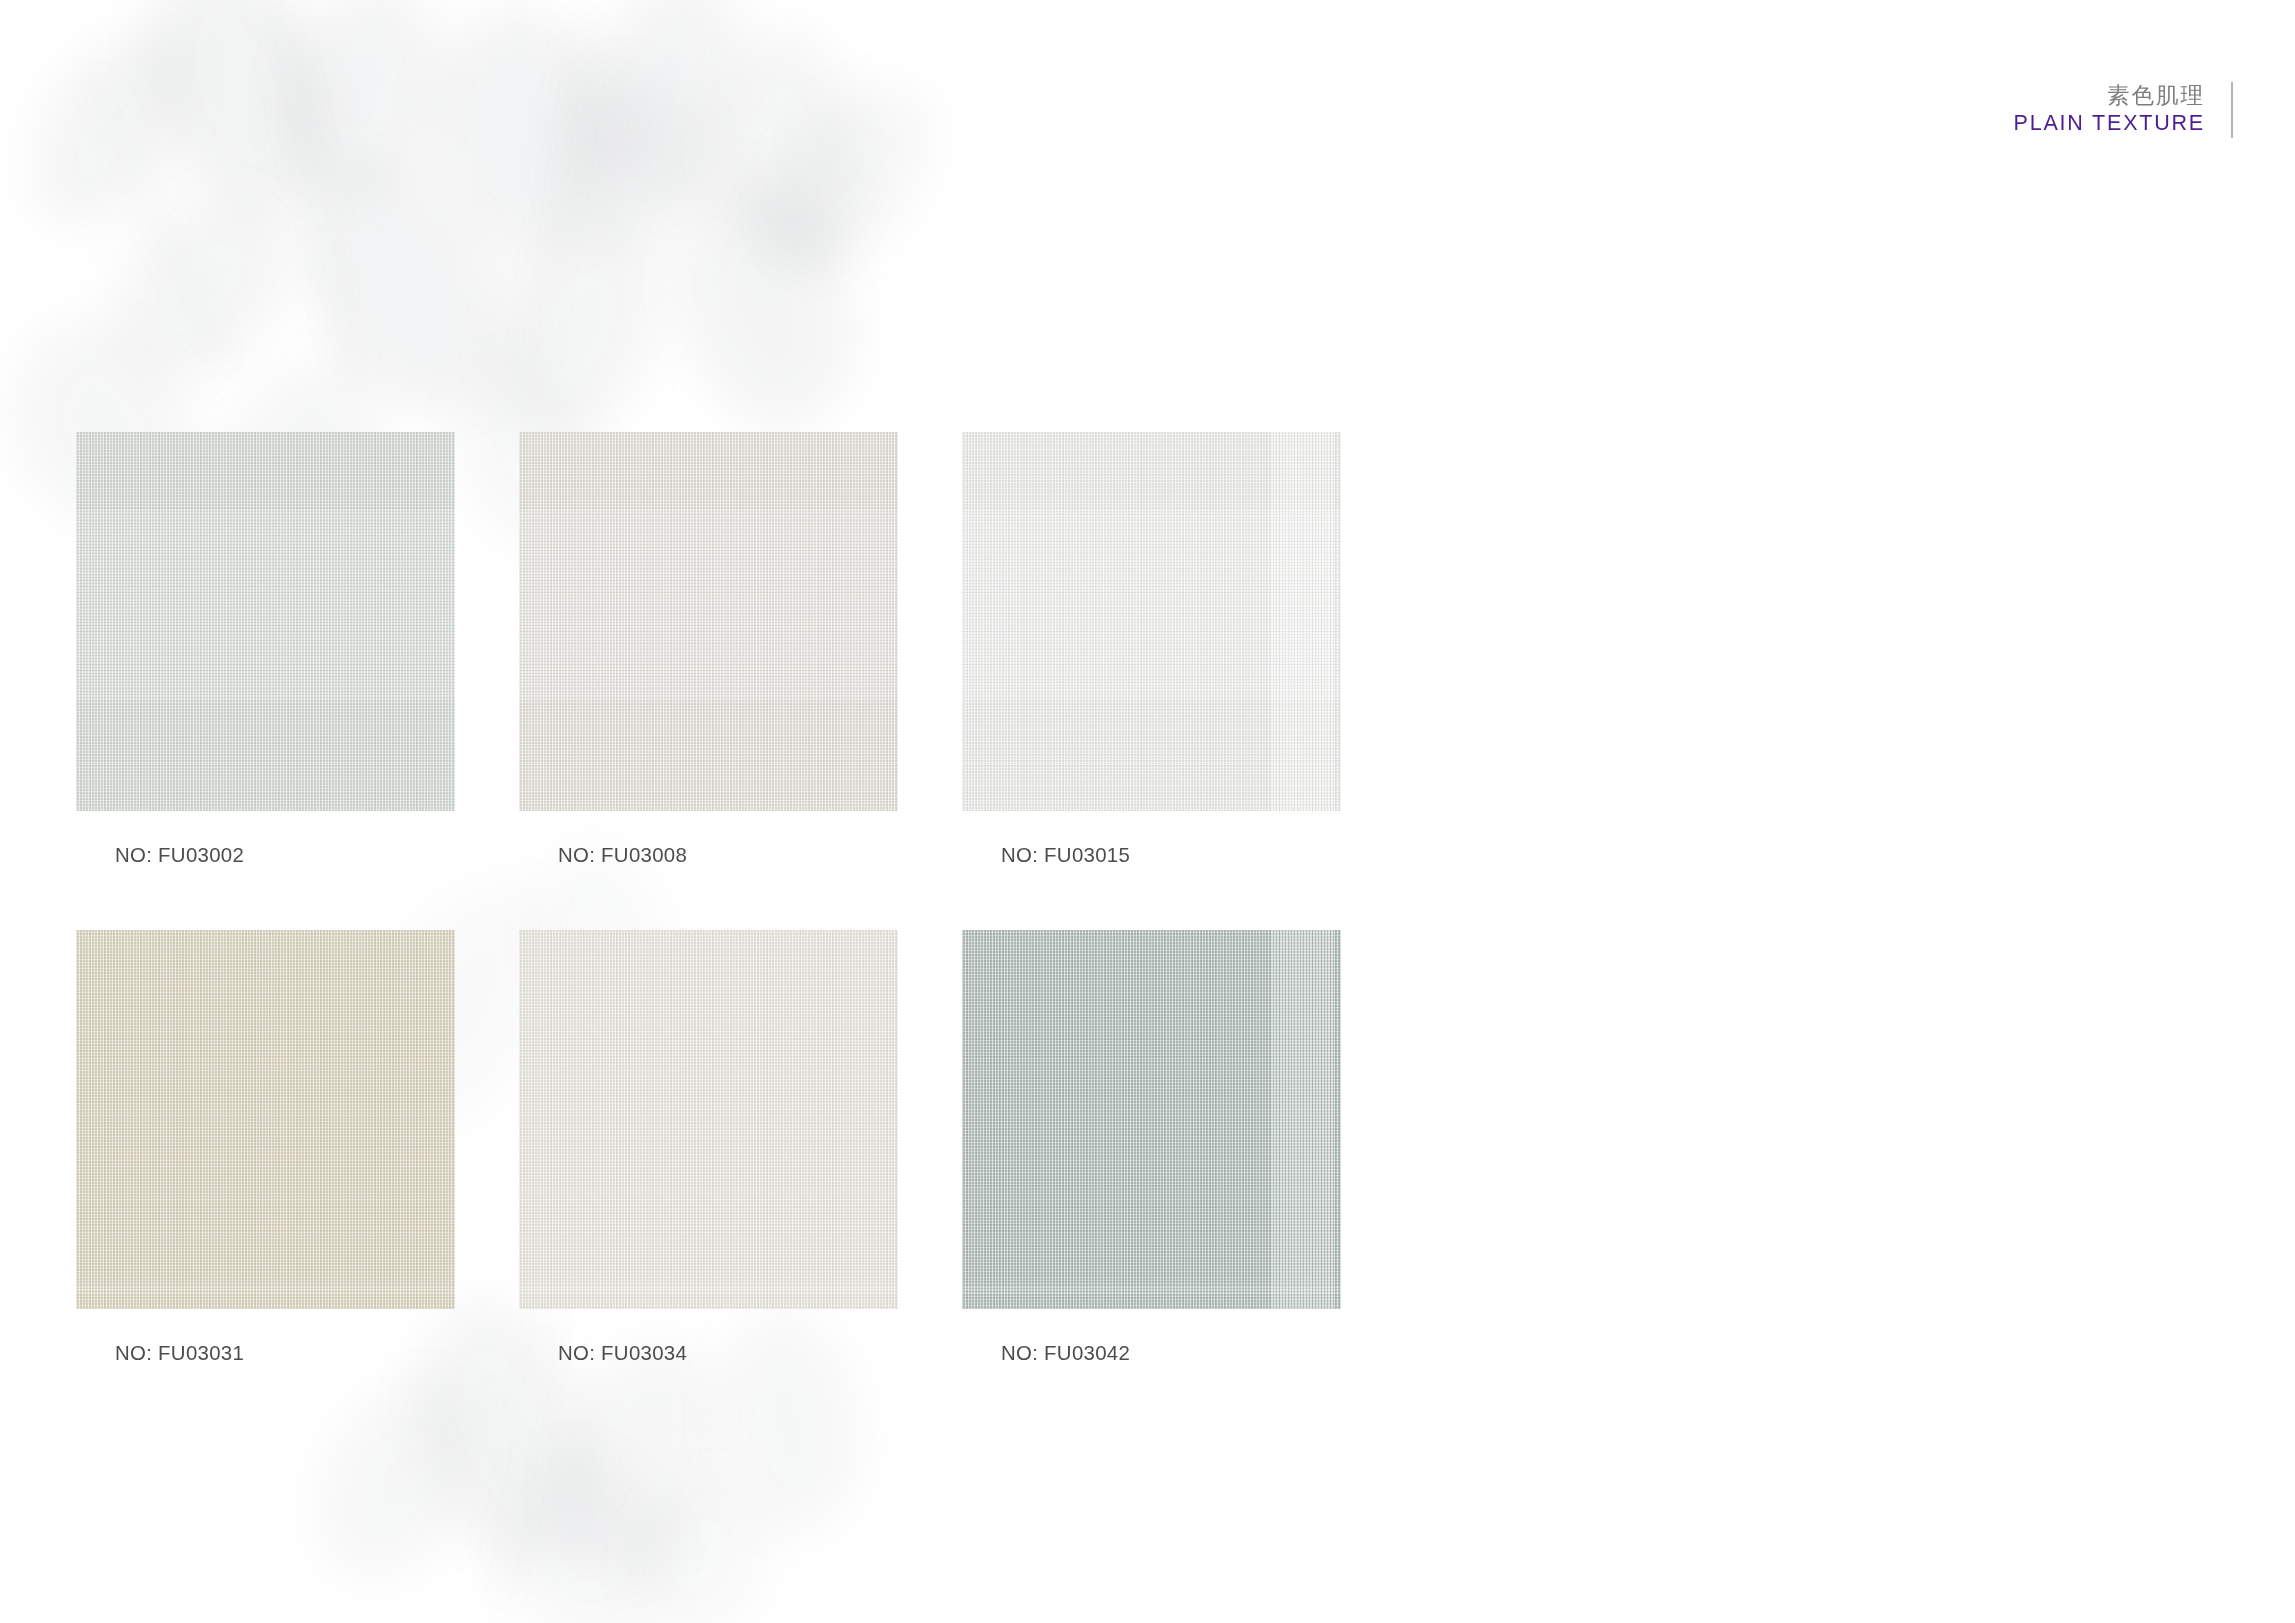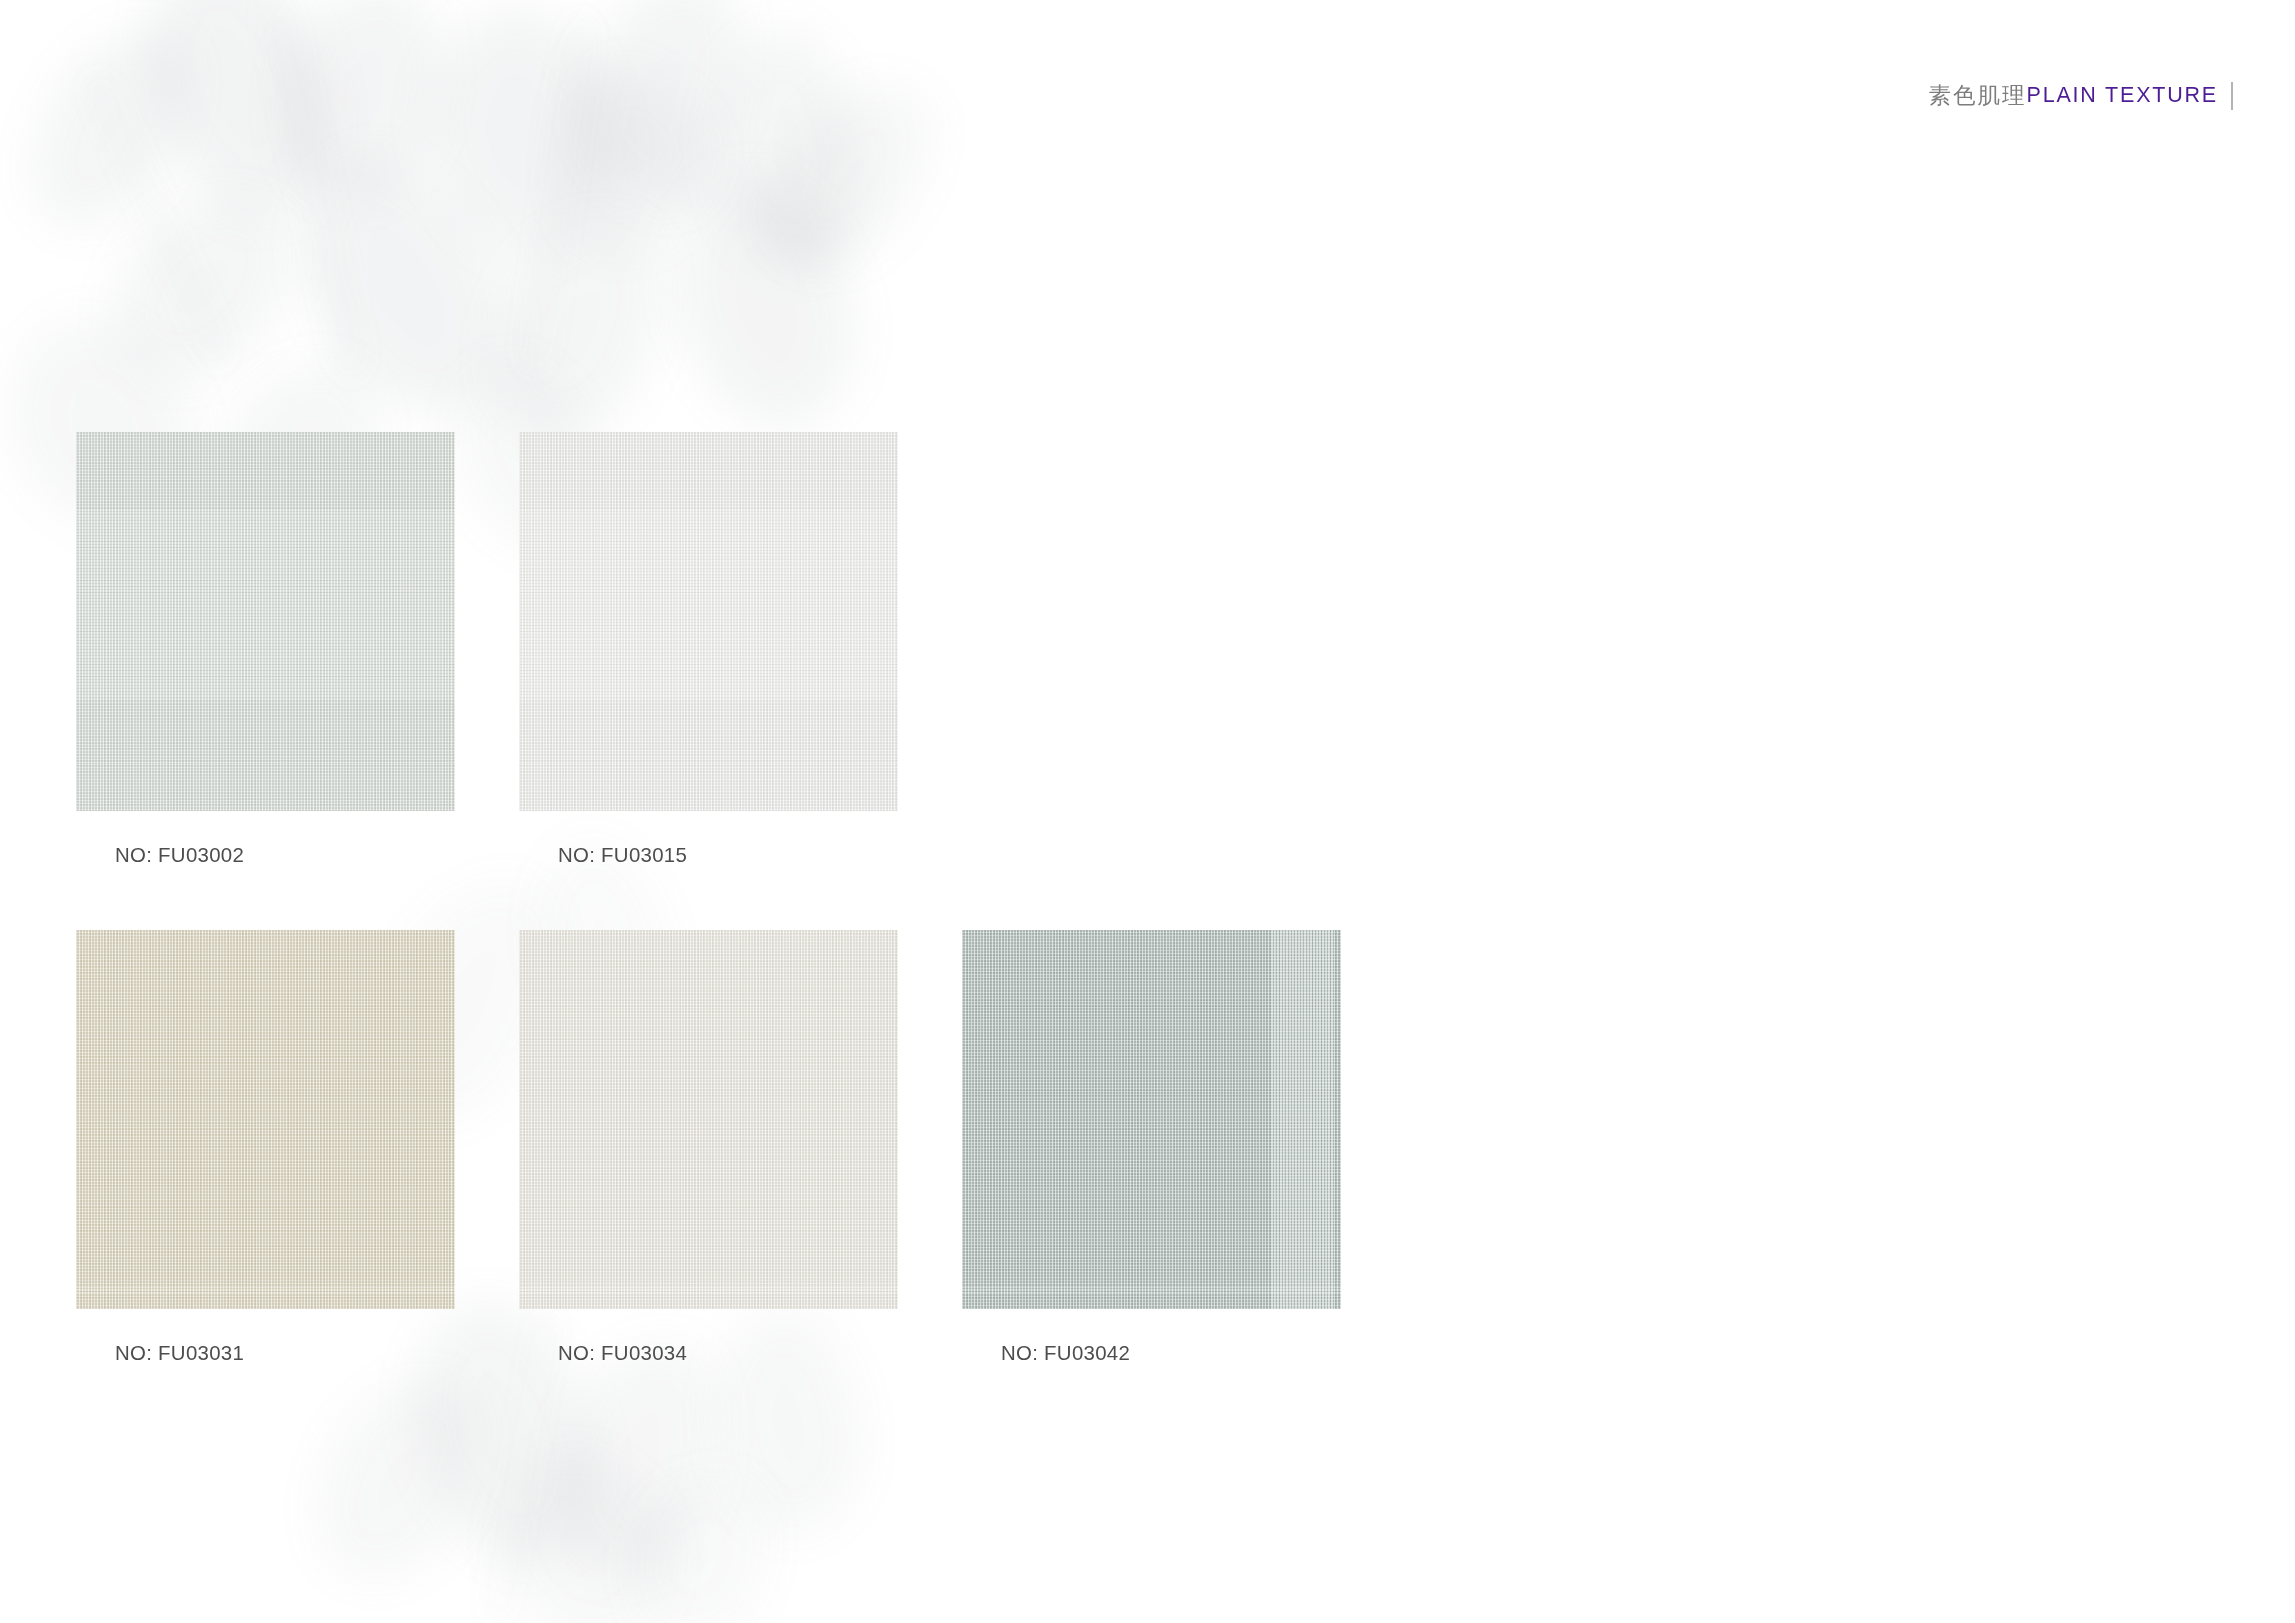--- a/index.html
+++ b/index.html
@@ -78,23 +78,23 @@
   #header {
     position:absolute;
     right:62px;
     top:82px;
     display:flex;
     align-items:stretch;
     z-index:3;
   }
   #header-text {
     display:flex;
-    flex-direction:row;
+    flex-direction:column;
     align-items:flex-end;
-    padding-right:13px;
+    padding-right:26px;
   }
   #title-cn {
     font-size:22.5px;
     letter-spacing:2px;
     color:#7d7d7d;
     line-height:1.25;
     white-space:nowrap;
   }
   #title-en {
     font-size:21.5px;
@@ -213,20 +213,24 @@
     </div>
     <div id="header-rule"></div>
   </div>
 
   <div id="grid">
       <div class="swatch-cell">
         <div class="swatch" style="background-color: rgb(204, 211, 205);"></div>
         <div class="swatch-label">NO: FU03002</div>
       </div>
       <div class="swatch-cell">
+        <div class="swatch" style="background-color: rgb(222, 219, 212);"></div>
+        <div class="swatch-label">NO: FU03008</div>
+      </div>
+      <div class="swatch-cell">
         <div class="swatch" style="background-color: rgb(232, 232, 230);"></div>
         <div class="swatch-label">NO: FU03015</div>
       </div>
       <div class="row-gap-spacer"></div>
       <div class="swatch-cell">
         <div class="swatch" style="background-color: rgb(212, 205, 179);"></div>
         <div class="swatch-label">NO: FU03031</div>
       </div>
       <div class="swatch-cell">
         <div class="swatch" style="background-color: rgb(229, 226, 217);"></div>

